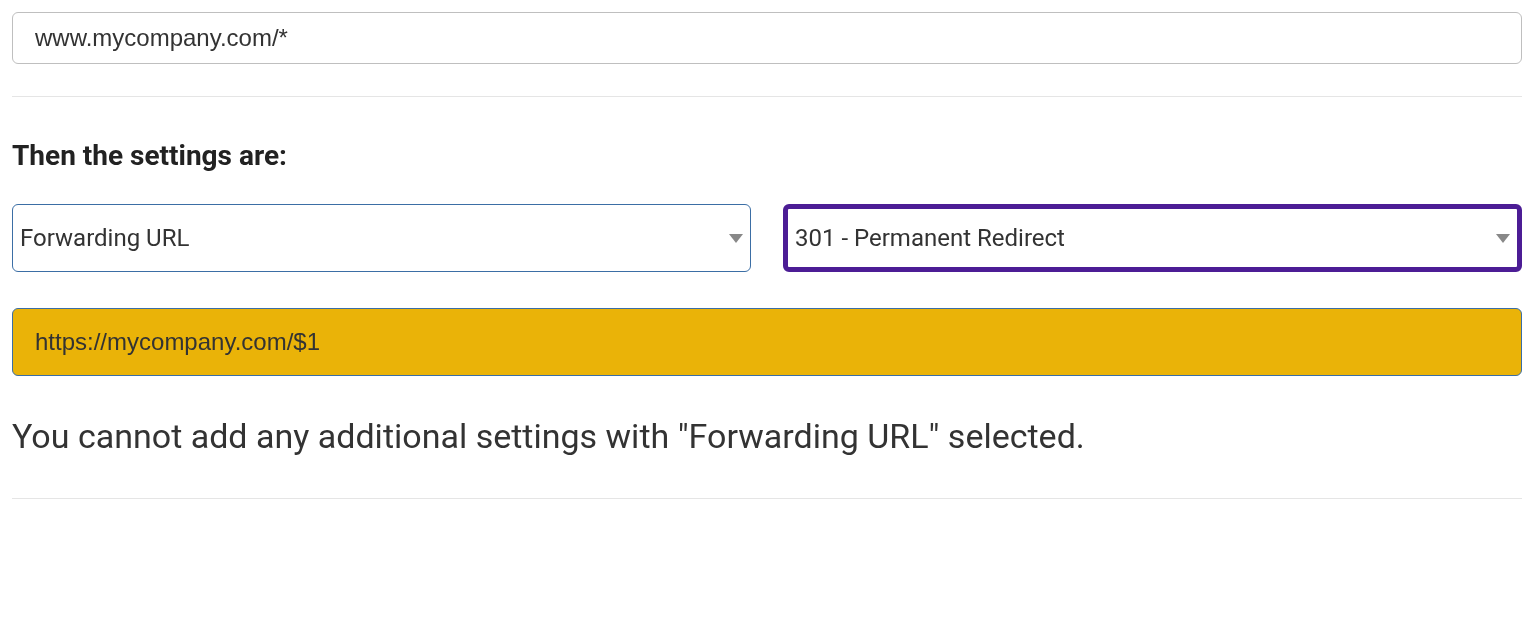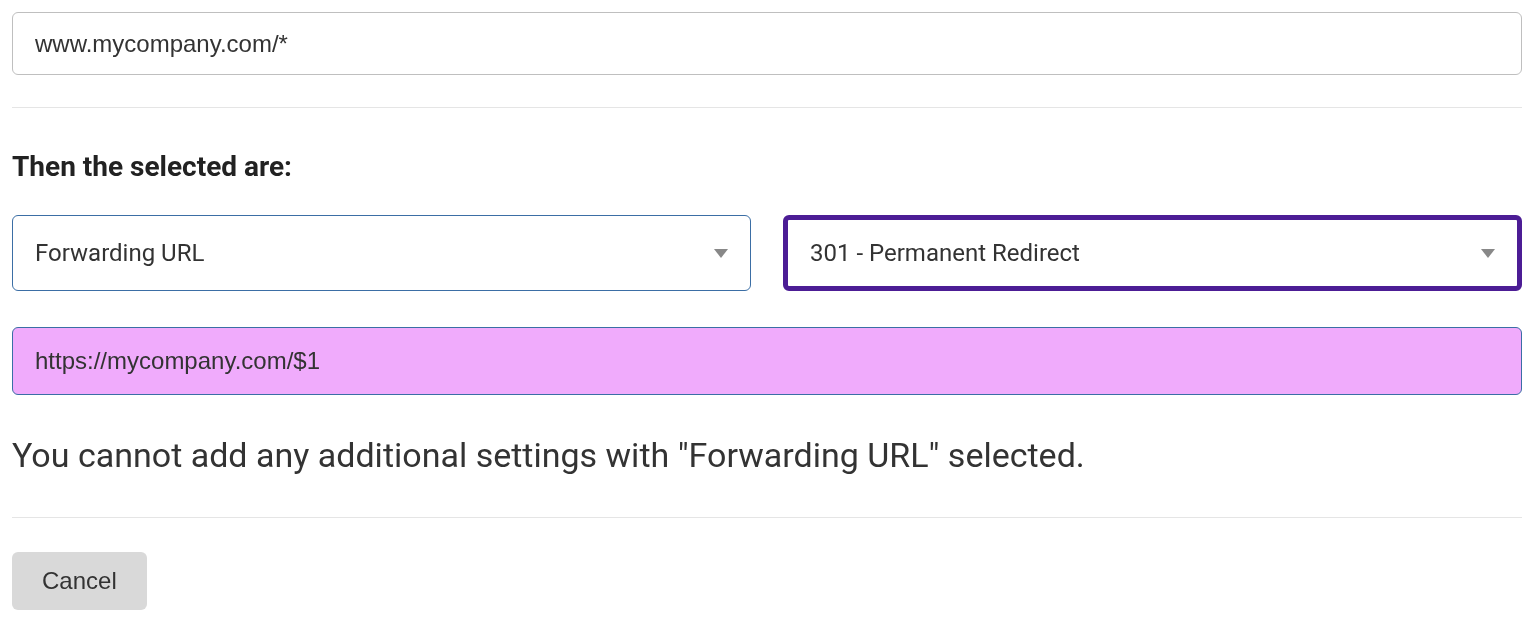--- a/index.html
+++ b/index.html
@@ -9,21 +9,21 @@
     }
     body {
       font-family: -apple-system, BlinkMacSystemFont, "Segoe UI", Roboto, Helvetica, Arial, sans-serif;
       background: #fff;
       padding: 12px;
       width: 1534px;
       color: #333;
     }
     .url-input {
       width: 100%;
-      height: 63px;
+      height: 52px;
       border: 1px solid #bfbfbf;
       border-radius: 6px;
       padding: 0 22px;
       font-size: 24px;
       color: #333;
       background: #fff;
       outline: none;
     }
     .divider {
       border: none;
@@ -42,23 +42,23 @@
       gap: 32px;
       margin-bottom: 36px;
     }
     .select-wrapper {
       position: relative;
       flex: 1;
       min-width: 0;
     }
     .select-box {
       width: 100%;
-      height: 76px;
+      height: 68px;
       border-radius: 6px;
-      padding: 0 22px;
+      padding: 0 7px;
       font-size: 24px;
       background: #fff;
       display: flex;
       align-items: center;
       justify-content: space-between;
       cursor: pointer;
     }
     .select-primary {
       border: 1px solid #3b6ea5;
     }
@@ -76,21 +76,21 @@
       border-top: 9px solid #888;
     }
     .dest-input {
       width: 100%;
       height: 68px;
       border: 1px solid #3b6ea5;
       border-radius: 6px;
       padding: 0 22px;
       font-size: 24px;
       color: #333;
-      background: #f0abfc;
+      background: #eab308;
       outline: none;
       margin-bottom: 40px;
     }
     .info-text {
       font-size: 34px;
       color: #333;
       margin-bottom: 42px;
     }
     .divider2 {
       border: none;
@@ -123,21 +123,21 @@
   </style>
 </head>
 <body>
 
 
 
 <input type="text" class="url-input" value="www.mycompany.com/*" style="">
 
 <hr class="divider">
 
-<h2 class="section-heading">Then the selected are:</h2>
+<h2 class="section-heading">Then the settings are:</h2>
 
 <div class="selects-row">
   <div class="select-wrapper">
     <div class="select-box select-primary">
       <span class="select-label">Forwarding URL</span>
       <span class="caret"></span>
     </div>
   </div>
   <div class="select-wrapper">
     <div class="select-box select-secondary">
@@ -147,17 +147,16 @@
   </div>
 </div>
 
 <input type="text" class="dest-input" value="https://mycompany.com/$1" style="">
 
 <p class="info-text">You cannot add any additional settings with "Forwarding URL" selected.</p>
 
 <hr class="divider2">
 
 <div class="buttons-row">
-  <button class="btn btn-cancel">Cancel</button>
 </div>
 
 
 
 
 </body></html>

